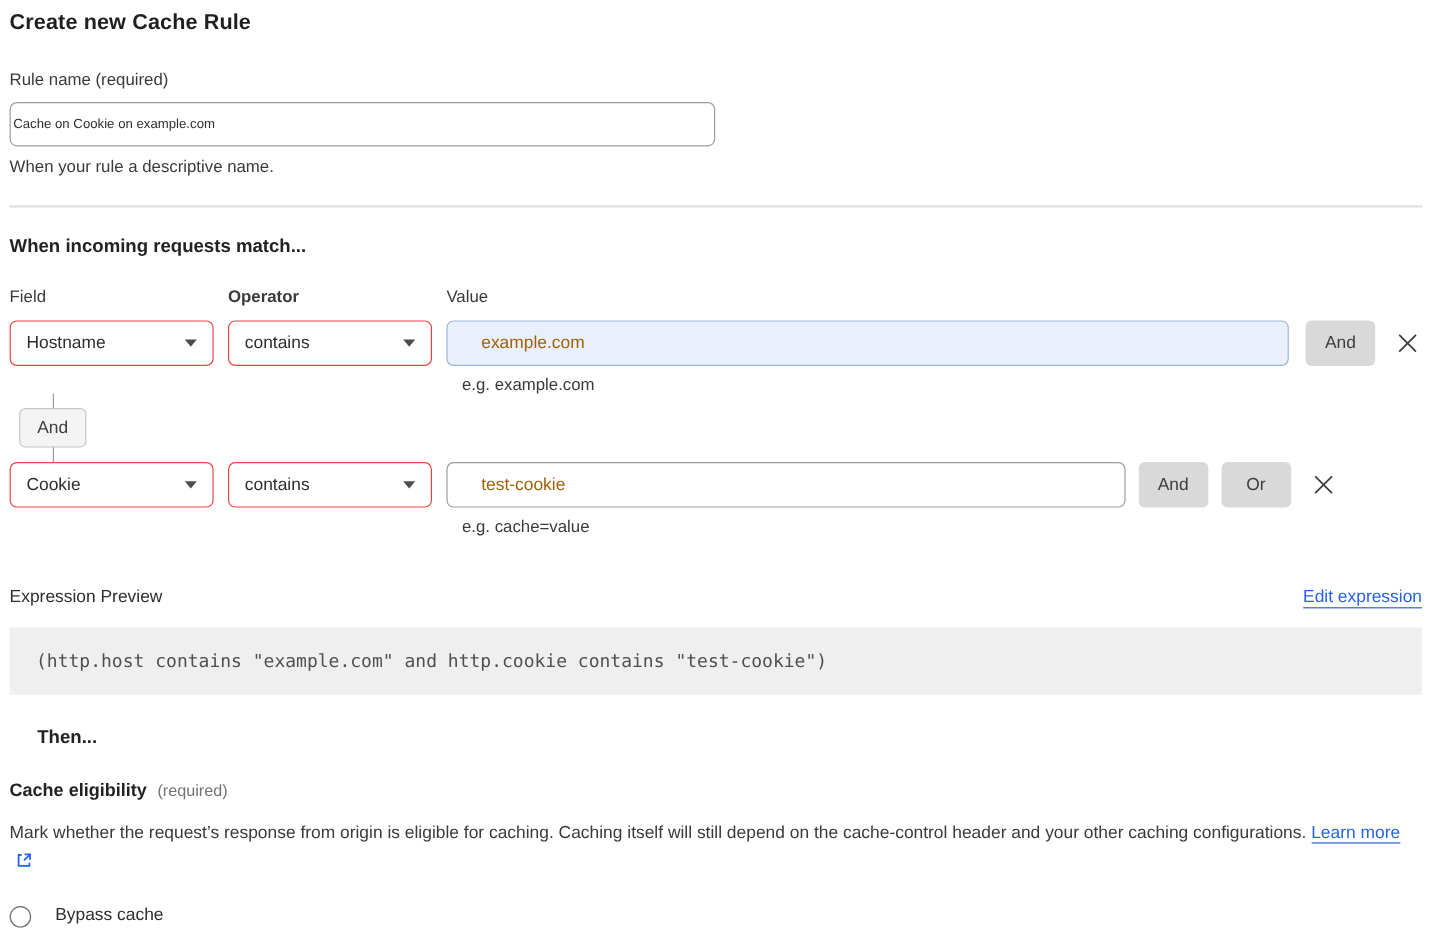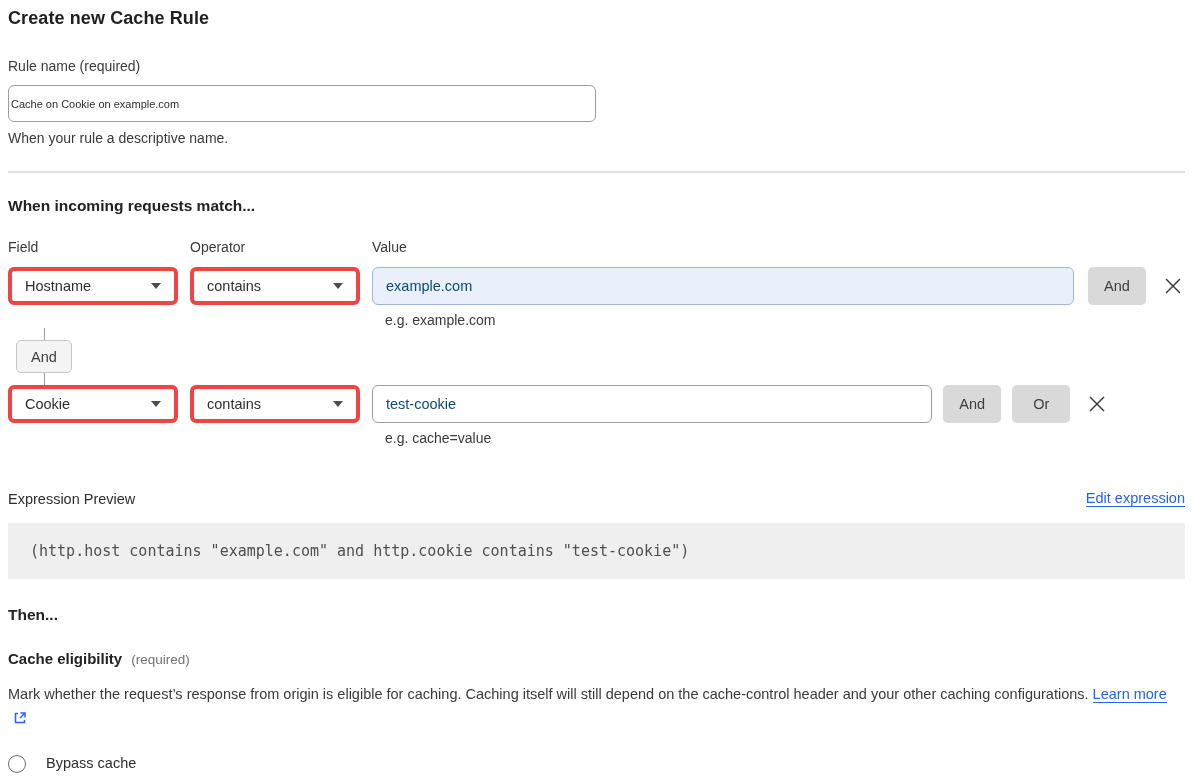--- a/index.html
+++ b/index.html
@@ -46,28 +46,28 @@
   .section-heading {
     margin-top: 24px;
     font-size: 15.5px;
     font-weight: 700;
     color: #222;
   }
 
   
   .col-labels { display: flex; margin-top: 24px; font-size: 14px; color: #3a3a3a; }
   .col-labels .col-field    { width: 182px; }
-  .col-labels .col-operator { width: 182px; }
+  .col-labels .col-operator { width: 182px; font-weight: bold; }
 
   
   .cond-row { display: flex; align-items: center; margin-top: 12px; }
   .select {
     width: 170px;
     height: 38px;
-    border: 4px solid #ef4444;
+    border: 1px solid #ef4444;
     border-radius: 6px;
     background: #fff;
     display: flex;
     align-items: center;
     justify-content: space-between;
     padding: 0 13px;
     margin-right: 12px;
     cursor: pointer;
     font-size: 14.5px;
     color: #2e2e2e;
@@ -77,23 +77,23 @@
     border-left: 5px solid transparent;
     border-right: 5px solid transparent;
     border-top: 6px solid #4d4d4d;
     flex: 0 0 auto;
   }
   .value-input {
     flex: 1 1 auto;
     height: 38px;
     border: 1px solid #9d9d9d;
     border-radius: 6px;
-    padding: 0 13px;
-    font-size: 14.5px;
-    color: #0c4a6e;
+    padding: 0 28px;
+    font-size: 14.5px;
+    color: #a16207;
     font-family: inherit;
     background: #fff;
     outline: none;
     min-width: 0;
   }
   .value-input.focused {
     background: #e9f0fb;
     border-color: #9eb5dc;
   }
   .gray-btn {
@@ -141,21 +141,21 @@
     background: #f4f4f4;
     border: 1px solid #c6c6c6;
     border-radius: 5px;
     font-size: 14.5px;
     color: #3d3d3d;
     font-family: inherit;
     cursor: pointer;
   }
 
   
-  .expr-header { display: flex; justify-content: space-between; align-items: center; margin-top: 44px; }
+  .expr-header { display: flex; justify-content: space-between; align-items: flex-start; margin-top: 44px; }
   .expr-label { font-size: 14.5px; color: #2e2e2e; }
   .link {
     color: #2563eb;
     text-decoration: none;
     border-bottom: 1px solid #2563eb;
     font-size: 14.5px;
     cursor: pointer;
   }
   .expr-box {
     margin-top: 16px;
@@ -164,21 +164,21 @@
     border-radius: 1px;
   }
   .expr-code {
     font-family: "DejaVu Sans Mono", "Liberation Mono", monospace;
     font-size: 15px;
     color: #4f4f4f;
     white-space: pre;
   }
 
   
-  .then-heading { margin-top: 27px; font-size: 15.5px; font-weight: 700; color: #222; }
+  .then-heading { margin-top: 27px; font-size: 15.5px; font-weight: 700; color: #222; margin-left: 23px; }
   .sub-heading { margin-top: 26px; display: flex; align-items: baseline; gap: 9px; }
   .sub-heading .name { font-size: 15px; font-weight: 700; color: #222; }
   .sub-heading .req  { font-size: 13.5px; color: #737373; }
   .description {
     margin-top: 16px;
     font-size: 14.5px;
     line-height: 1.65;
     color: #3a3a3a;
     max-width: 1160px;
   }

